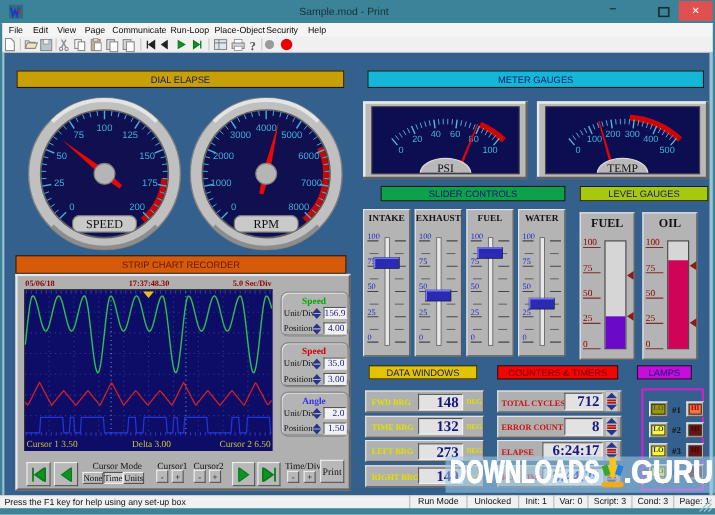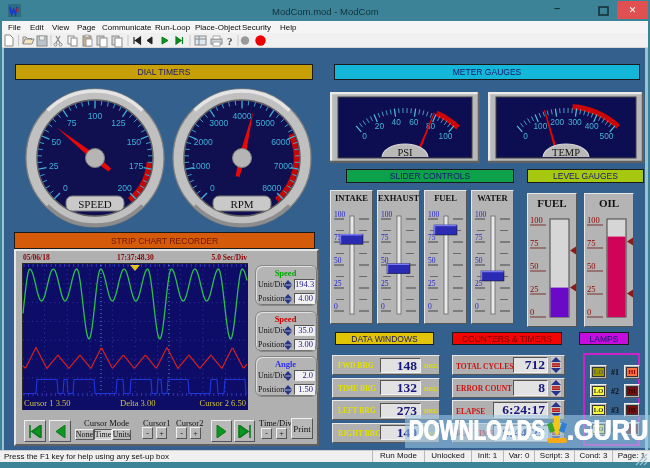--- a/index.html
+++ b/index.html
@@ -1,14 +1,14 @@
 <!DOCTYPE html>
 <html><head><meta charset="utf-8"><style>html,body{margin:0;padding:0}body{width:650px;height:468px;position:relative;overflow:hidden;font-family:"Liberation Sans",sans-serif;}.abs{position:absolute}</style></head><body>
 <div style="position:absolute;left:0px;top:0px;width:650px;height:21px;background:#3d8397;"></div>
-<div style="position:absolute;left:272px;top:6px;white-space:nowrap;font-family:&quot;Liberation Sans&quot;,sans-serif;font-size:9.5px;color:#10313c;">ModCom.mod - ModCom</div>
+<div style="position:absolute;left:272px;top:6px;white-space:nowrap;font-family:&quot;Liberation Sans&quot;,sans-serif;font-size:9.5px;color:#10313c;">Sample.mod - Print</div>
 <svg class="abs" style="left:8px;top:4px" width="13" height="13" viewBox="0 0 14 14">
     <rect x="0" y="0" width="14" height="14" fill="#2e6d80"></rect>
     <path d="M2 3 L4 11 L6 6 L8 11 L10 3" stroke="#1a3acc" stroke-width="2" fill="none"></path>
     <path d="M9 4 L12 7 L9 9 Z" fill="#cc2211"></path>
   </svg>
 <div style="position:absolute;left:554px;top:2px;white-space:nowrap;font-family:&quot;Liberation Sans&quot;,sans-serif;font-size:11px;color:#16313a;font-weight:700;">–</div>
 <svg class="abs" style="left:598px;top:6px" width="11" height="10" viewBox="0 0 11 10">
     <rect x="1" y="1" width="9" height="8" fill="none" stroke="#16313a" stroke-width="1.6"></rect>
   </svg>
 <div style="position:absolute;left:617px;top:1px;width:31px;height:18px;background:#e05050;display:flex;align-items:center;justify-content:center;color:#fff;font-size:9px;font-family:&quot;Liberation Sans&quot;,sans-serif;">✕</div>
@@ -57,21 +57,21 @@
     <text x="227" y="12" font-size="11" font-weight="bold" fill="#444" font-family="Liberation Serif,serif">?</text>
     <line x1="238" y1="2" x2="238" y2="13" stroke="#c6c6c6"></line>
     <circle cx="245" cy="7.5" r="4.2" fill="#9a9a9a"></circle>
     <circle cx="260.5" cy="7.5" r="5.2" fill="#ee0000"></circle>
   </svg>
 <div style="position:absolute;left:0px;top:48px;width:650px;height:402px;background:#33608c;"></div>
 <div style="position:absolute;left:0px;top:21px;width:2px;height:441px;background:#3d8397;"></div>
 <div style="position:absolute;left:648px;top:21px;width:2px;height:441px;background:#3d8397;"></div>
 <div style="position:absolute;left:645px;top:48px;width:3px;height:402px;background:#9cc2d2;"></div>
 <div style="position:absolute;left:2px;top:48px;width:2px;height:402px;background:#9cc2d2;"></div>
-<div style="position:absolute;left:15px;top:64px;width:298px;height:16px;background:#c7a008;border:1px solid #1a1a1a;box-sizing:border-box;display:flex;align-items:center;justify-content:center;font-family:&quot;Liberation Sans&quot;,sans-serif;font-size:8.5px;color:#16166e;">DIAL TIMERS</div>
+<div style="position:absolute;left:15px;top:64px;width:298px;height:16px;background:#c7a008;border:1px solid #1a1a1a;box-sizing:border-box;display:flex;align-items:center;justify-content:center;font-family:&quot;Liberation Sans&quot;,sans-serif;font-size:8.5px;color:#16166e;">DIAL ELAPSE</div>
 <svg style="position:absolute;left:25px;top:88px" width="140" height="140" viewBox="-70 -70 140 140">
     <circle cx="0" cy="0" r="69" fill="#c0c0c0" stroke="#808080" stroke-width="1.2"></circle>
     <path d="M -47.4 -47.4 A 67 67 0 0 1 47.4 -47.4" fill="none" stroke="#e4e4e4" stroke-width="3.5"></path>
     <path d="M 47.4 47.4 A 67 67 0 0 1 -47.4 47.4" fill="none" stroke="#8d8d8d" stroke-width="3.5"></path>
     <circle cx="0" cy="0" r="58" fill="#101050" stroke="#606060" stroke-width="1.5"></circle>
     <path d="M 54.3 4.3 A 54.5 54.5 0 0 1 34.7 42.0" fill="none" stroke="#c40808" stroke-width="5.5"></path>
     <line x1="-40.7" y1="40.7" x2="-35.0" y2="35.0" stroke="#3fb0da" stroke-width="1.3"></line>
     <line x1="-45.2" y1="35.6" x2="-41.6" y2="32.8" stroke="#3fb0da" stroke-width="0.9"></line>
     <line x1="-49.0" y1="30.0" x2="-45.2" y2="27.7" stroke="#3fb0da" stroke-width="0.9"></line>
     <line x1="-52.2" y1="24.1" x2="-48.1" y2="22.2" stroke="#3fb0da" stroke-width="0.9"></line>
@@ -322,21 +322,21 @@
   </svg>
 <div style="position:absolute;left:255px;top:265px;width:61px;height:39px;background:#b4b4b4;border:1px solid #888;border-radius:7px;box-shadow:inset 1px 1px 0 #e0e0e0, inset -1px -1px 0 #777;"></div>
 <div style="position:absolute;left:255px;top:268px;white-space:nowrap;">
     <div style="width:61px;text-align:center;font-family:&quot;Liberation Serif&quot;,serif;font-size:8.5px;font-weight:700;color:#00a800">Speed</div>
   </div>
 <div style="position:absolute;left:258px;top:280px;white-space:nowrap;font-family:&quot;Liberation Serif&quot;,serif;font-size:8px;color:#111;">Unit/Div</div>
 <svg class="abs" style="left:284px;top:279.5px" width="8" height="10" viewBox="0 0 8 10">
     <polygon points="4,0 8,4.5 0,4.5" fill="#26348c"></polygon>
     <polygon points="0,5.5 8,5.5 4,10" fill="#26348c"></polygon>
   </svg>
-<div style="position:absolute;left:294px;top:278.5px;width:21px;height:11px;background:#f2f2f2;border:1px solid #555;border-right-color:#eee;border-bottom-color:#eee;box-sizing:border-box;text-align:right;font-family:&quot;Liberation Serif&quot;,serif;font-size:8.5px;color:#1a1a8c;padding-right:1px;line-height:9px;">194.3</div>
+<div style="position:absolute;left:294px;top:278.5px;width:21px;height:11px;background:#f2f2f2;border:1px solid #555;border-right-color:#eee;border-bottom-color:#eee;box-sizing:border-box;text-align:right;font-family:&quot;Liberation Serif&quot;,serif;font-size:8.5px;color:#1a1a8c;padding-right:1px;line-height:9px;">156.9</div>
 <div style="position:absolute;left:258px;top:294px;white-space:nowrap;font-family:&quot;Liberation Serif&quot;,serif;font-size:8px;color:#111;">Position</div>
 <svg class="abs" style="left:284px;top:293.5px" width="8" height="10" viewBox="0 0 8 10">
     <polygon points="4,0 8,4.5 0,4.5" fill="#26348c"></polygon>
     <polygon points="0,5.5 8,5.5 4,10" fill="#26348c"></polygon>
   </svg>
 <div style="position:absolute;left:294px;top:292.5px;width:21px;height:11px;background:#f2f2f2;border:1px solid #555;border-right-color:#eee;border-bottom-color:#eee;box-sizing:border-box;text-align:right;font-family:&quot;Liberation Serif&quot;,serif;font-size:8.5px;color:#1a1a8c;padding-right:1px;line-height:9px;">4.00</div>
 <div style="position:absolute;left:255px;top:311px;width:61px;height:39px;background:#b4b4b4;border:1px solid #888;border-radius:7px;box-shadow:inset 1px 1px 0 #e0e0e0, inset -1px -1px 0 #777;"></div>
 <div style="position:absolute;left:255px;top:314px;white-space:nowrap;">
     <div style="width:61px;text-align:center;font-family:&quot;Liberation Serif&quot;,serif;font-size:8.5px;font-weight:700;color:#cc0000">Speed</div>
   </div>

